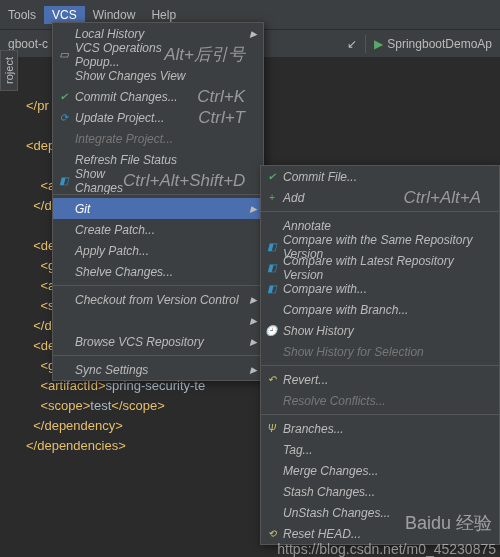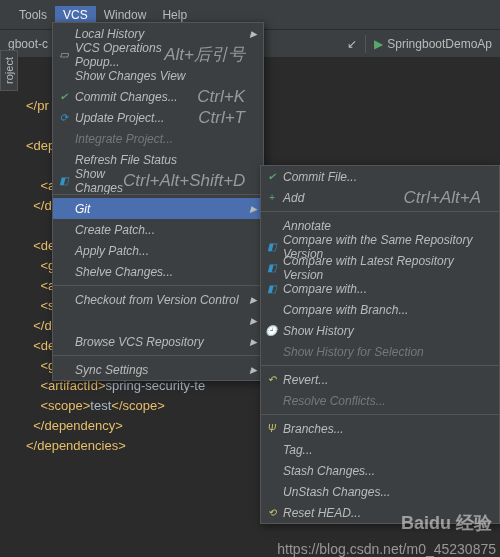--- a/index.html
+++ b/index.html
@@ -1,38 +1,38 @@
 <!DOCTYPE html>
 <html><head>
 <meta charset="utf-8">
 <style>
 * { margin: 0; padding: 0; box-sizing: border-box; font-family: "Segoe UI", Arial, sans-serif; }
 body { background: #2b2b2b; width: 500px; height: 557px; overflow: hidden; position: relative; color: #bbb; font-size: 12px; }
-.menubar { background: #3c3f41; height: 30px; display: flex; align-items: center; padding: 0 11px; border-bottom: 1px solid #2b2b2b; }
+.menubar { background: #3c3f41; height: 30px; display: flex; align-items: center; padding: 0 0; border-bottom: 1px solid #2b2b2b; }
 .menubar span { padding: 2px 8px; color: #bbb; cursor: default; }
 .menubar span.active { background: #4b6eaf; color: #fff; }
 .toolbar { background: #3c3f41; height: 28px; display: flex; align-items: center; padding: 0 8px; gap: 6px; border-bottom: 1px solid #2b2b2b; }
 .toolbar .sep { width: 1px; height: 18px; background: #555; margin: 0 4px; }
 .toolbar .run-config { display: flex; align-items: center; gap: 4px; margin-left: auto; }
 .toolbar .run-config .name { color: #bbb; }
 .sidebar-tab { position: absolute; left: 0; top: 50px; writing-mode: vertical-lr; transform: rotate(180deg); background: #3c3f41; padding: 6px 2px; color: #bbb; font-size: 11px; border: 1px solid #555; }
 .editor { position: absolute; left: 18px; top: 72px; right: 0; bottom: 0; font-family: "Consolas", monospace; font-size: 13px; line-height: 20px; padding: 4px 8px; white-space: pre; color: #a9b7c6; }
 .tag { color: #e8bf6a; }
 .text { color: #a9b7c6; }
 .menu { position: absolute; background: #3c3f41; border: 1px solid #555; box-shadow: 2px 2px 8px rgba(0,0,0,0.5); min-width: 210px; }
 .menu .item { display: flex; align-items: center; padding: 3px 18px 3px 22px; color: #bbb; position: relative; height: 21px; font-style: italic; }
 .menu .item .label { flex: 1; }
 .menu .item .shortcut { color: #999; font-size: 17px; }
 .menu .item .arrow { position: absolute; right: 6px; color: #bbb; font-size: 9px; }
 .menu .item.sep { height: 1px; background: #555; margin: 3px 0; padding: 0; }
 .menu .item.active { background: #4b6eaf; color: #fff; }
 .menu .item.disabled { color: #777; }
 .menu .icon { position: absolute; left: 4px; width: 14px; height: 14px; display: flex; align-items: center; justify-content: center; font-size: 10px; }
 .submenu { position: absolute; left: 260px; top: 165px; min-width: 238px; }
-.watermark { position: absolute; right: 8px; bottom: 22px; color: #fff; opacity: 0.5; font-size: 18px; font-weight: bold; }
+.watermark { position: absolute; right: 8px; bottom: 22px; color: #fff; opacity: 0.5; font-size: 18px; font-weight: normal; }
 .blogurl { position: absolute; right: 4px; bottom: 0; color: #ddd; opacity: 0.6; font-size: 14px; }
 .greenplay { color: #59a869; }
 </style>
 </head>
 <body>
 
 <div class="menubar">
   <span>Tools</span>
   <span class="active">VCS</span>
   <span>Window</span>
@@ -185,20 +185,23 @@
     </div>
   <div class="item sep"></div>
   <div class="item">
       <span class="icon" style="color:#c9c36b">Ψ</span>
       <span class="label">Branches...</span>
     </div>
   <div class="item">
       <span class="label">Tag...</span>
     </div>
   <div class="item">
+      <span class="label">Merge Changes...</span>
+    </div>
+  <div class="item">
       <span class="label">Stash Changes...</span>
     </div>
   <div class="item">
       <span class="label">UnStash Changes...</span>
     </div>
   <div class="item">
       <span class="icon" style="color:#c9c36b">⟲</span>
       <span class="label">Reset HEAD...</span>
     </div>
 

